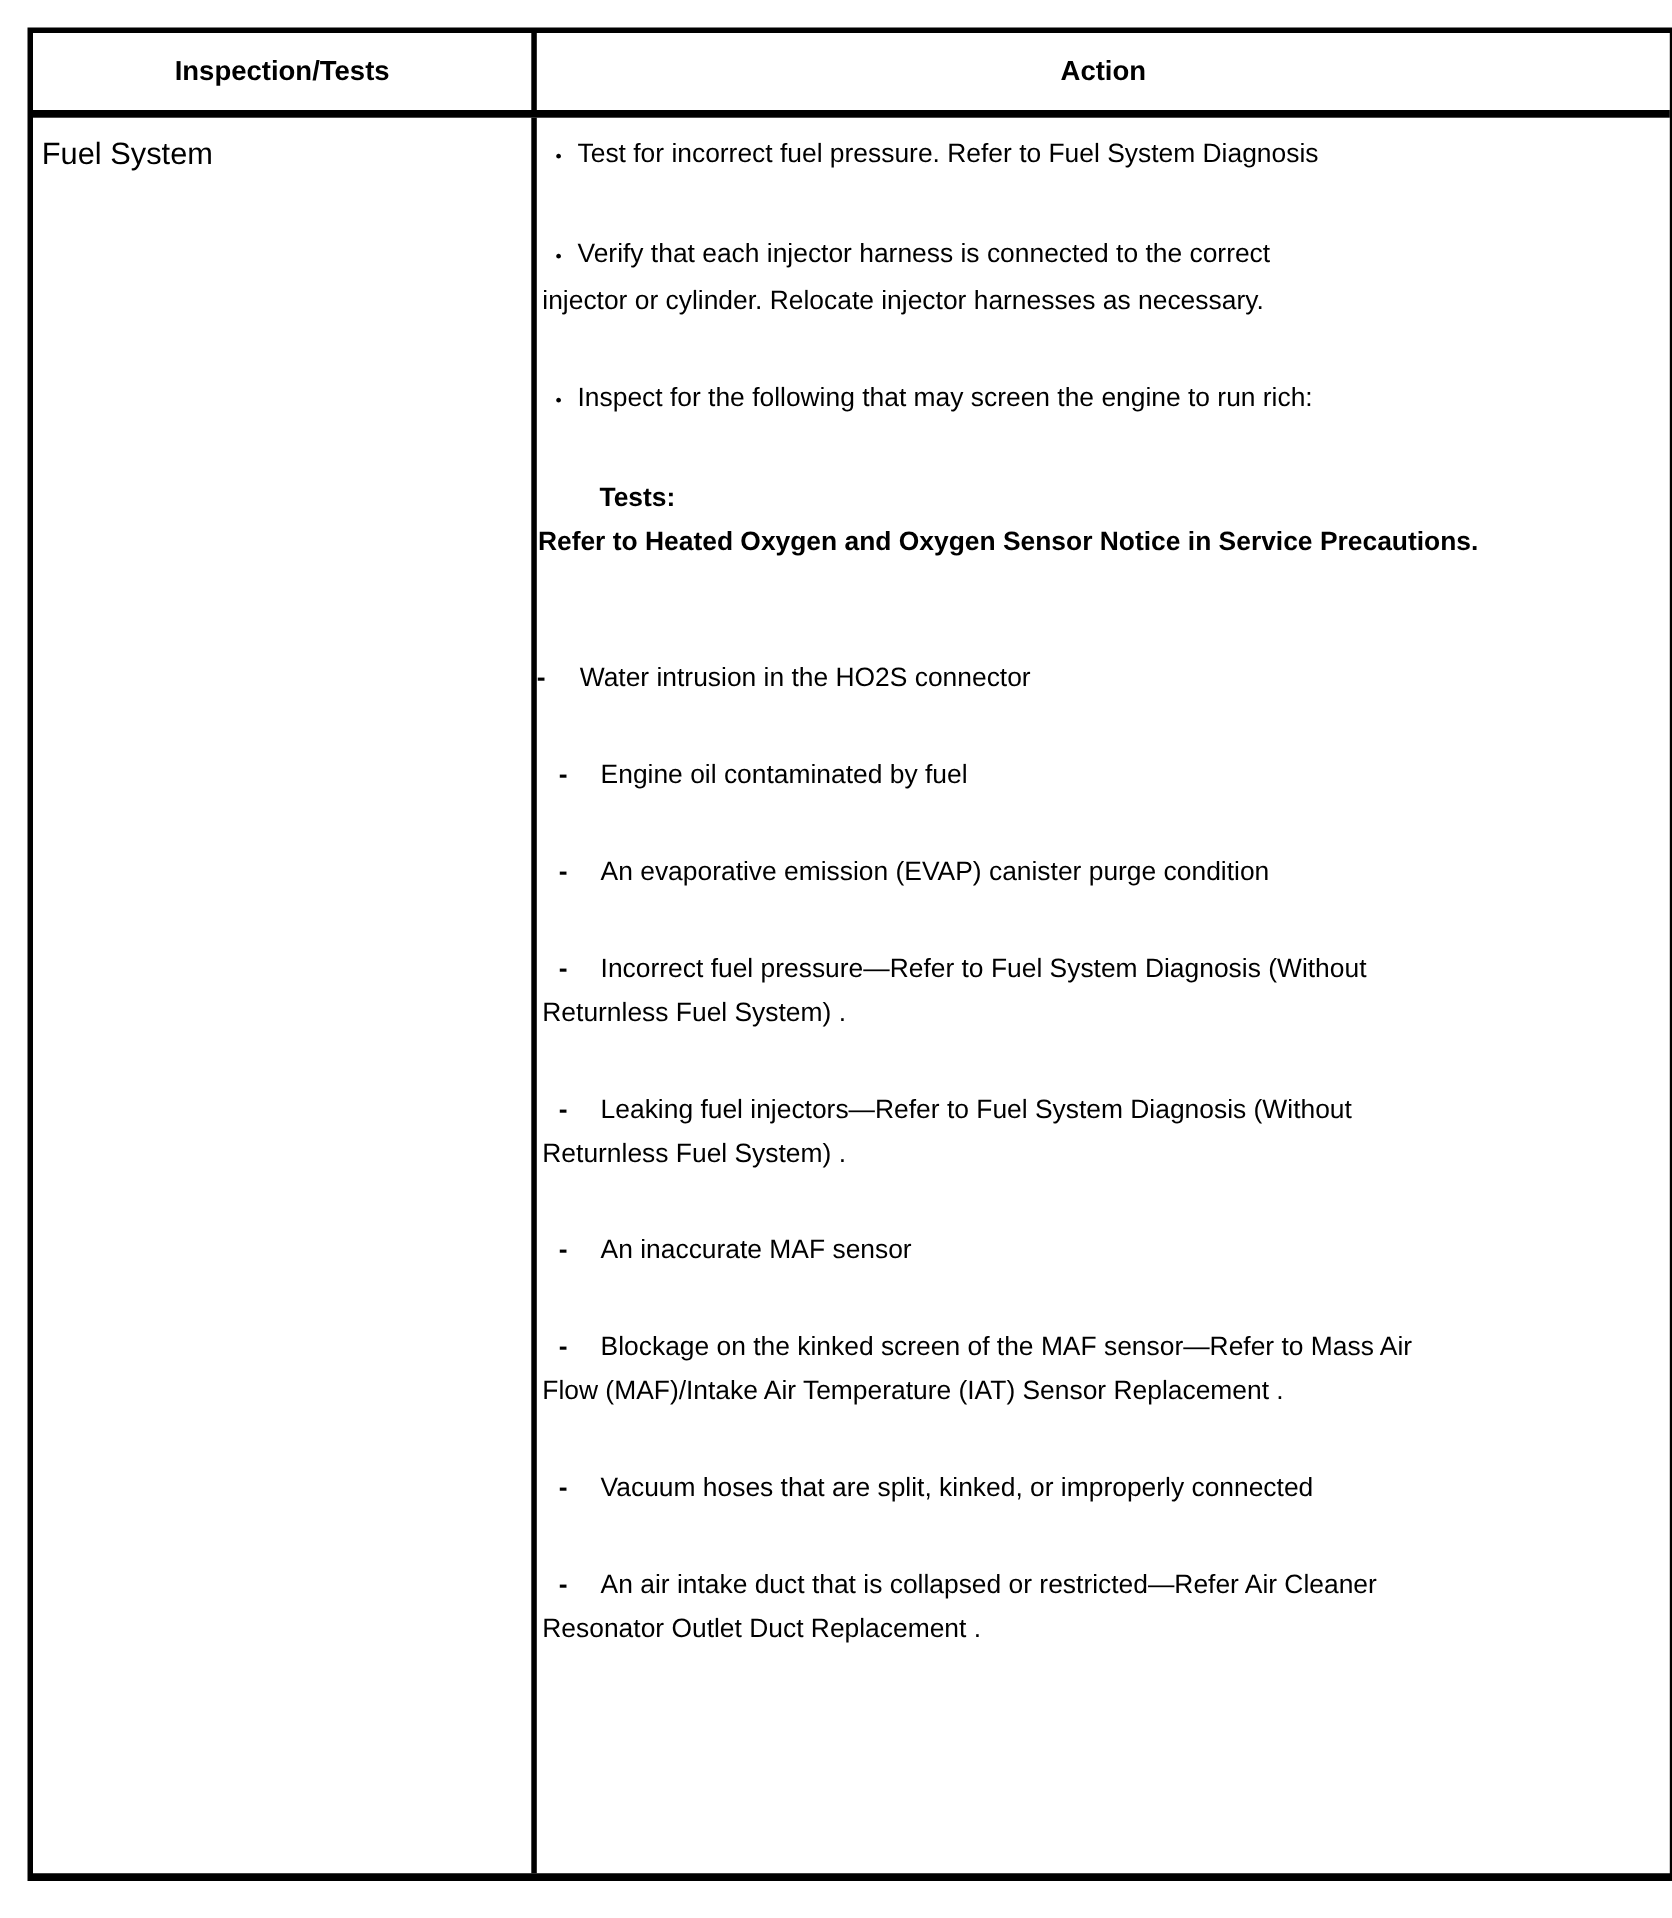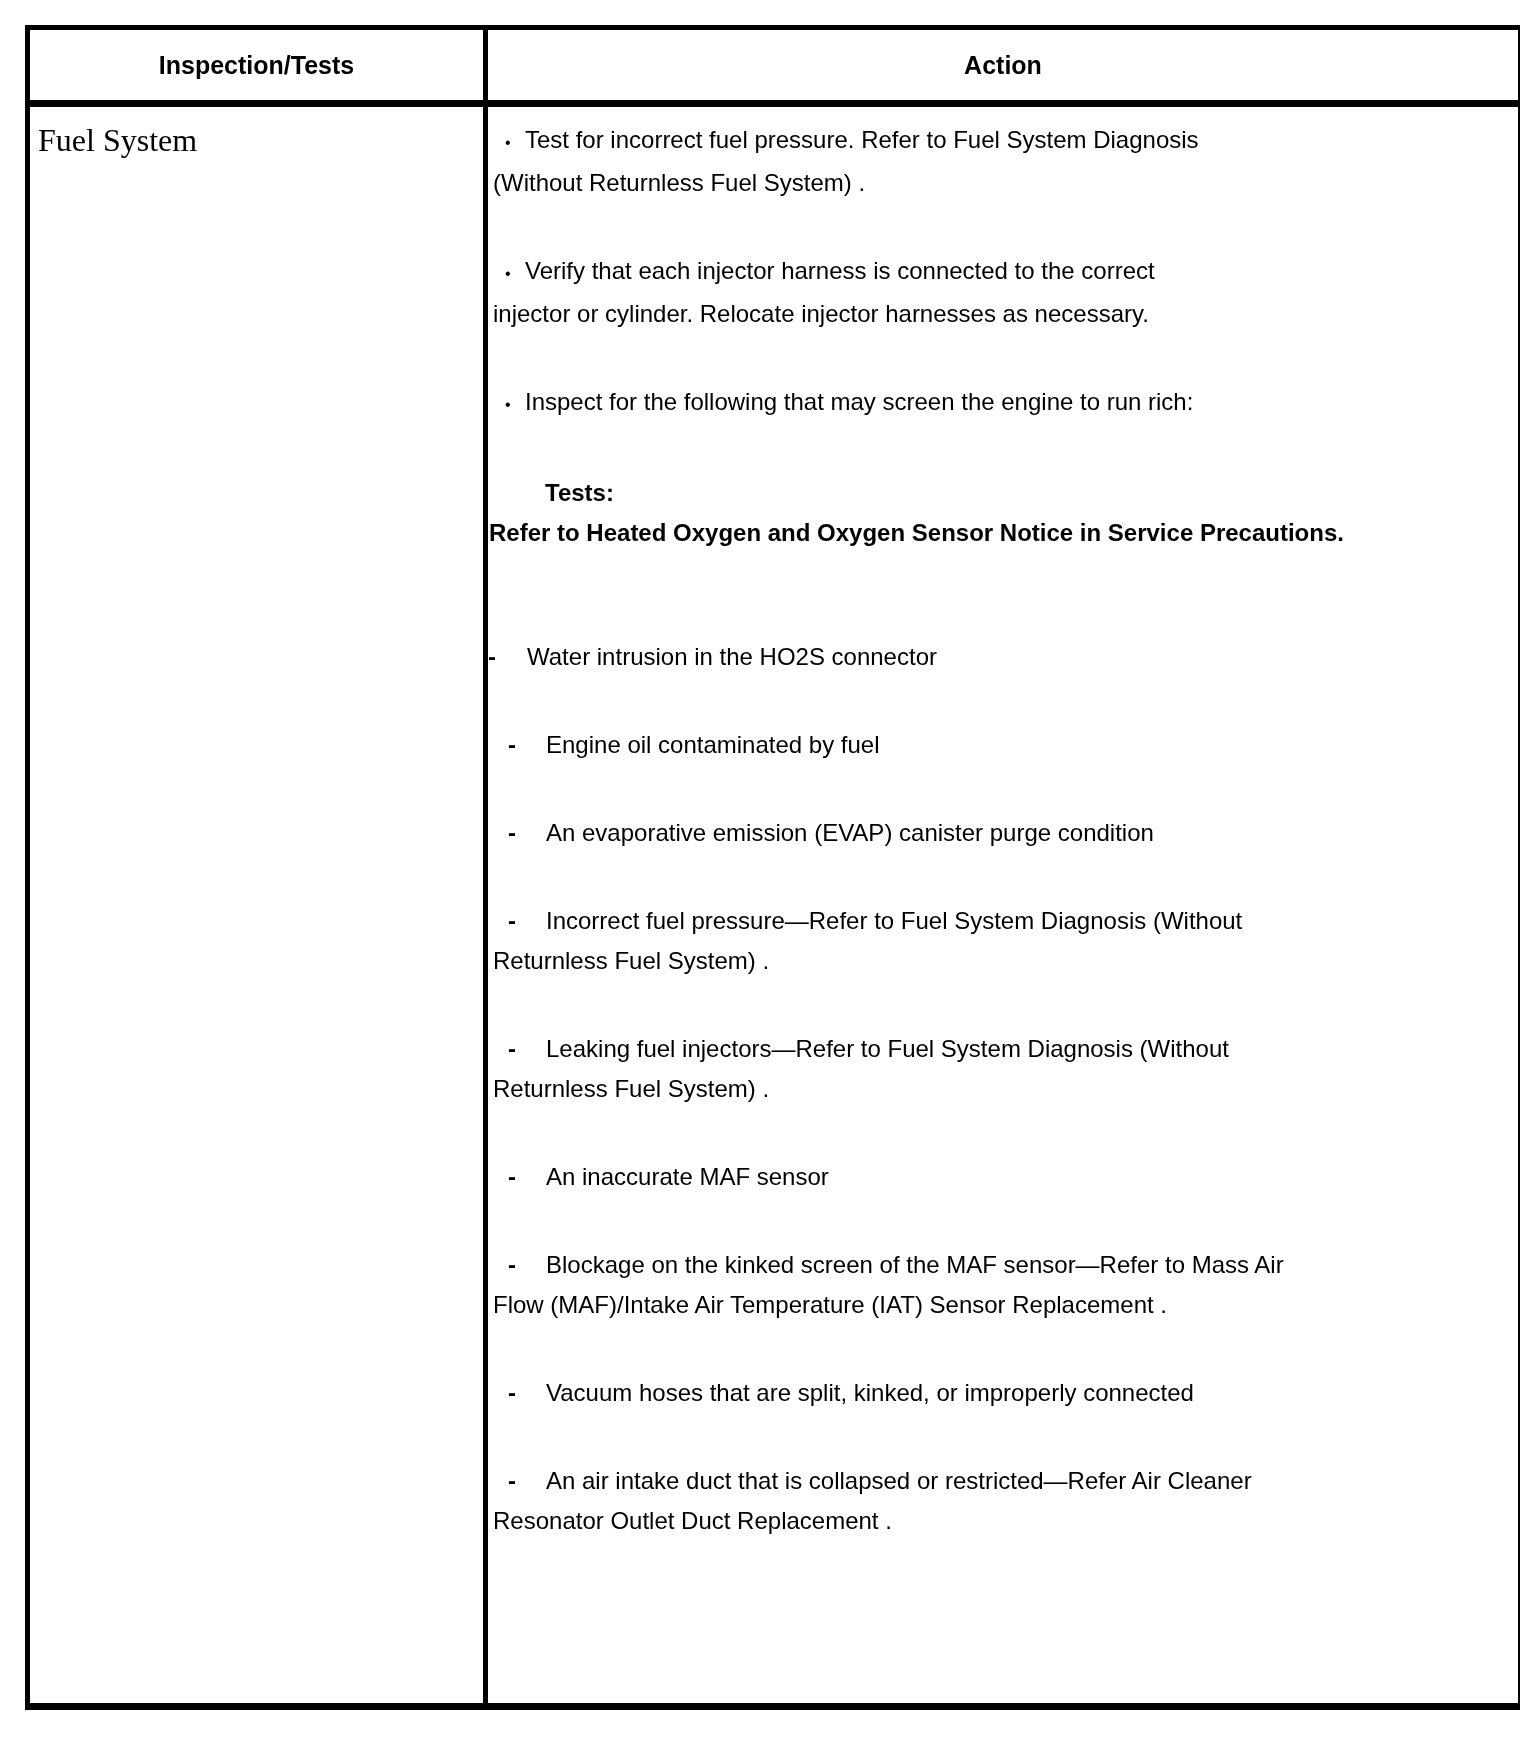--- a/index.html
+++ b/index.html
@@ -26,21 +26,21 @@
 
   .cell { box-sizing: border-box; }
   .c1 { width: 458px; flex: 0 0 auto; border-right: 5px solid #000; }
   .c2 { flex: 1 1 auto; min-width: 0; }
 
   .hcell {
     display: flex; align-items: center; justify-content: center;
     font-weight: bold; font-size: 25px;
   }
 
-  .inspection-cell { padding: 13px 8px 0 8px; font-size: 32px; line-height: 40px; font-family: Liberation Serif, serif; }
+  .inspection-cell { padding: 13px 8px 0 8px; font-size: 28px; line-height: 40px; }
   .action-cell { padding: 13px 8px 0 5px; font-size: 24px; line-height: 40px; border-radius: 23px; }
 
   .item { margin: 0 0 48px 0; }
   .item.note { margin-bottom: 84px; }
   .item:last-child { margin-bottom: 0; }
   .line { min-height: 40px; }
 
   .mk { display: inline-block; }
   .mk-bullet { width: 20px; margin-left: 12px; font-size: 16px; }
   .mk-dash { width: 38px; margin-left: 15px; font-weight: bold; }
@@ -62,21 +62,20 @@
 
     <div class="trow tbody">
       <div class="cell c1 inspection-cell">
         <div class="line">Fuel System</div>
       </div>
 
       <div class="cell c2 action-cell">
 
         <div class="item">
           <div class="line"><span class="mk mk-bullet">•</span><span>Test for incorrect fuel pressure. Refer to Fuel System Diagnosis</span></div>
-          <div class="line">(Without Returnless Fuel System) .</div>
         </div>
 
 
         <div class="item">
           <div class="line"><span class="mk mk-bullet">•</span><span>Verify that each injector harness is connected to the correct</span></div>
           <div class="line">injector or cylinder. Relocate injector harnesses as necessary.</div>
         </div>
 
         <div class="item">
           <div class="line"><span class="mk mk-bullet">•</span><span>Inspect for the following that may screen the engine to run rich:</span></div>

